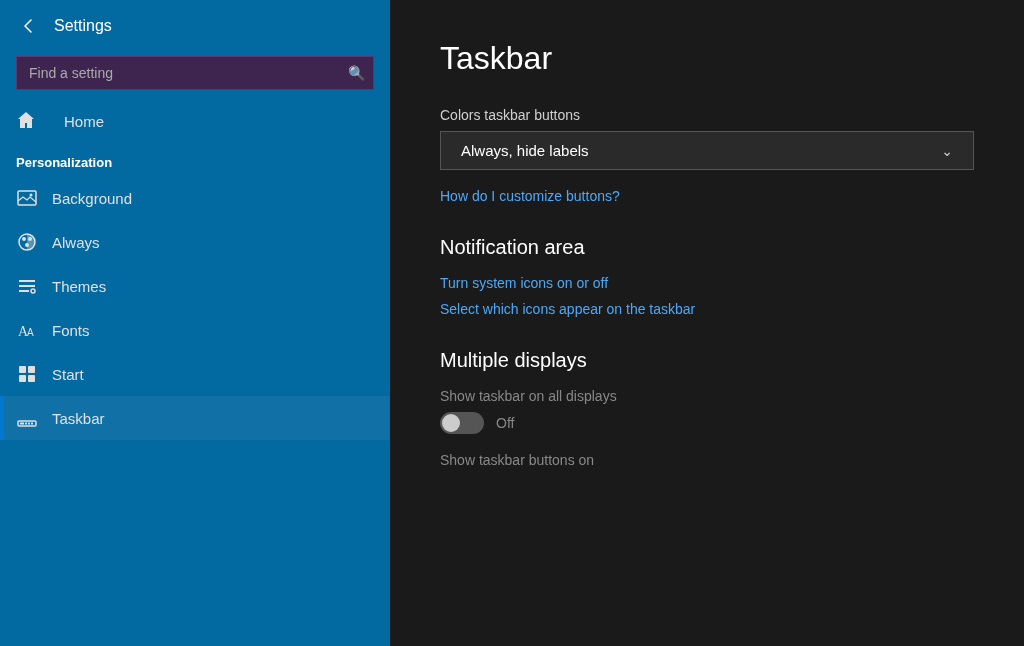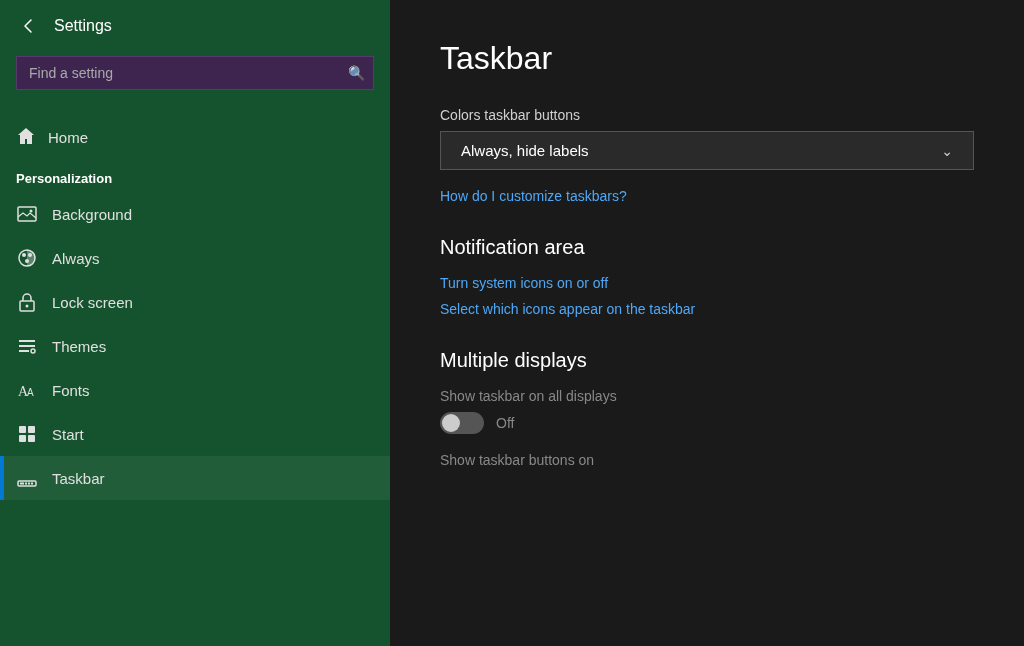--- a/index.html
+++ b/index.html
@@ -9,21 +9,21 @@
       background: #000;
       font-family: 'Segoe UI', Arial, sans-serif;
       display: flex;
       overflow: hidden;
     }
 
     
     .sidebar {
       width: 390px;
       height: 646px;
-      background: #14532d;
+      background: #0369a1;
       display: flex;
       flex-direction: column;
       flex-shrink: 0;
     }
 
     .sidebar-header {
       display: flex;
       align-items: center;
       padding: 14px 16px;
       gap: 14px;
@@ -42,21 +42,21 @@
       justify-content: center;
     }
 
     .sidebar-title {
       font-size: 16px;
       font-weight: 400;
       color: #fff;
     }
 
     .search-box {
-      margin: 4px 16px 24px 16px;
+      margin: 4px 16px 8px 16px;
       position: relative;
     }
 
     .search-box input {
       width: 100%;
       background: #3d2550;
       border: 1px solid #5a3a6e;
       color: #ccc;
       padding: 8px 36px 8px 12px;
       font-size: 14px;
@@ -116,21 +116,21 @@
       width: 22px;
       display: flex;
       align-items: center;
       justify-content: center;
       flex-shrink: 0;
     }
 
     .home-item {
       display: flex;
       align-items: center;
-      gap: 12px;
+      gap: 28px;
       padding: 12px 16px;
       color: #e0e0e0;
       cursor: pointer;
       font-size: 15px;
     }
 
     
     .main {
       flex: 1;
       background: #1a1a1a;
@@ -300,30 +300,20 @@
         <circle cx="10" cy="10" r="8" fill="none" stroke="currentColor" stroke-width="1.5"></circle>
         <path d="M10 2a8 8 0 010 16" fill="rgba(255,255,255,0.3)"></path>
         <circle cx="7" cy="7" r="2" fill="currentColor"></circle>
         <circle cx="13" cy="7" r="2" fill="currentColor"></circle>
         <circle cx="10" cy="13" r="2" fill="currentColor"></circle>
       </svg>
     </span>
     <span>Always</span>
   </div>
 
-  <div class="nav-item">
-    <span class="icon">
-      <svg viewBox="0 0 20 20" fill="currentColor">
-        <rect x="3" y="9" width="14" height="10" rx="1" fill="none" stroke="currentColor" stroke-width="1.5"></rect>
-        <path d="M6 9V6a4 4 0 018 0v3" stroke="currentColor" stroke-width="1.5" fill="none"></path>
-        <circle cx="10" cy="14" r="1.5"></circle>
-      </svg>
-    </span>
-    <span>Lock screen</span>
-  </div>
 
   <div class="nav-item">
     <span class="icon">
       <svg viewBox="0 0 20 20" fill="currentColor">
         <path d="M2 4h16v2H2zM2 9h16v2H2zM2 14h10v2H2z" fill="currentColor"></path>
         <circle cx="16" cy="15" r="2" fill="none" stroke="currentColor" stroke-width="1.5"></circle>
       </svg>
     </span>
     <span>Themes</span>
   </div>
@@ -367,21 +357,21 @@
 <div class="main">
   <h1 class="page-title">Taskbar</h1>
 
   <div class="section">
     <div class="field-label">Colors taskbar buttons</div>
     <div class="dropdown">
       <span>Always, hide labels</span>
       <span class="dropdown-chevron">⌄</span>
     </div>
     <br>
-    <a class="link">How do I customize taskbars?</a>
+    <a class="link">How do I customize buttons?</a>
   </div>
 
   <div class="section">
     <h2 class="section-heading">Notification area</h2>
     <a class="link">Turn system icons on or off</a>
     <a class="link notification-link">Select which icons appear on the taskbar</a>
   </div>
 
   <div class="section">
     <h2 class="section-heading">Multiple displays</h2>

